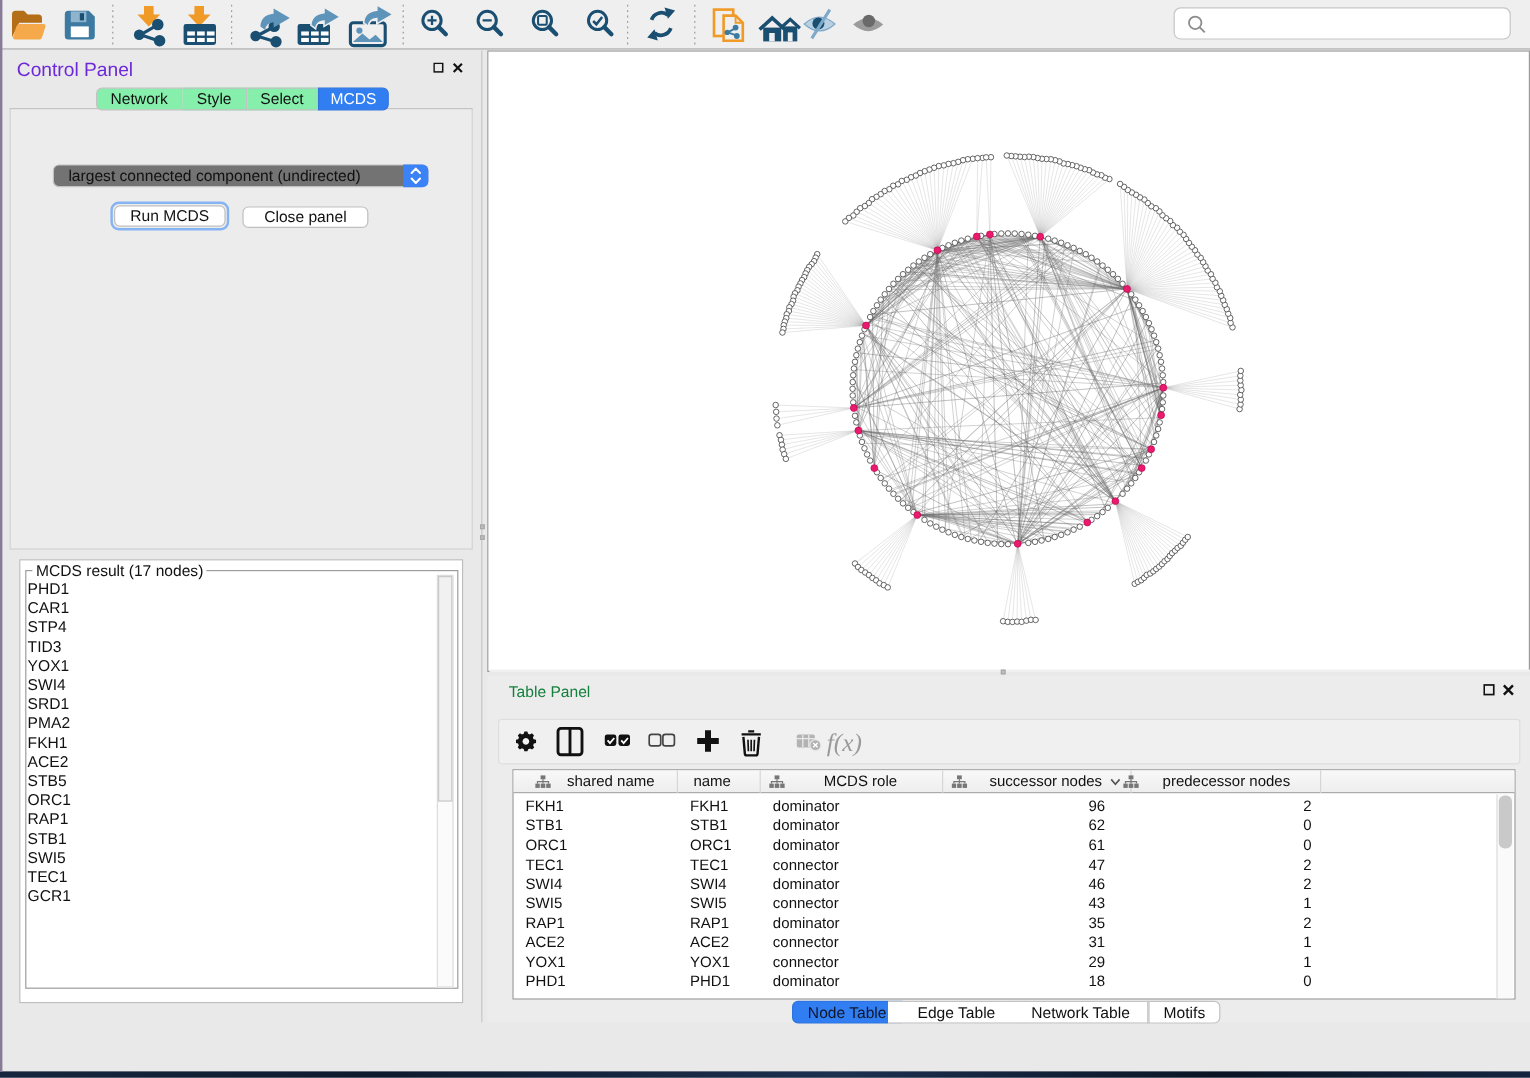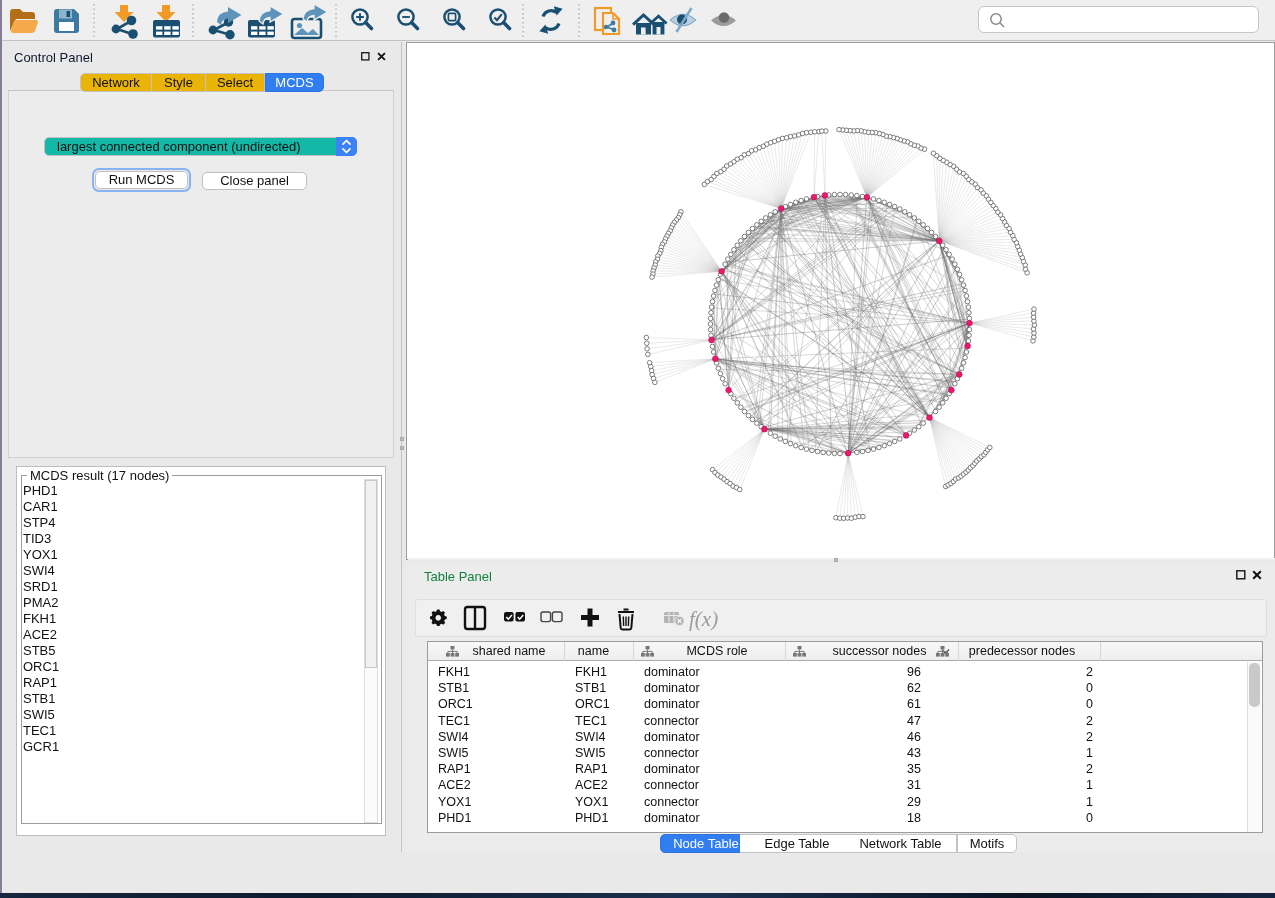--- a/index.html
+++ b/index.html
@@ -2,29 +2,29 @@
 <html><head><meta charset="utf-8"><style>
 * { margin:0; padding:0; box-sizing:border-box; }
 body { font-family:"Liberation Sans",sans-serif; width:1275px; height:898px; overflow:hidden; background:#16243c; }
 #root { position:relative; width:1275px; height:898px; }
 .abs { position:absolute; }
 #toolbar { left:0; top:0; width:1275px; height:41px; background:#efefef; border-bottom:1px solid #c3c3c3; }
 #search { left:978px; top:6px; width:281px; height:27px; background:#fff; border:1px solid #c6c6c6; border-radius:6px; }
 #base { left:0; top:41px; width:1275px; height:852px; background:#e9e9e9; }
 #leftedge { left:0; top:0; width:2px; height:893px; background:#887b98; }
 #leftpanel { left:0; top:42px; width:402px; height:810px; background:#e9e9e9; border-right:1px solid #c6c6c6; }
-#cp-title { left:14px; top:50px; font-size:13px; color:#0f172a; }
+#cp-title { left:14px; top:50px; font-size:16px; color:#6d28d9; }
 .winbtn { top:52px; width:9px; height:9px; }
 #tabs { left:80px; top:73px; height:19px; }
-.tab { position:absolute; top:0; height:19px; background:#eab308; border:1px solid #c3c3c3; font-size:13px; color:#111;
+.tab { position:absolute; top:0; height:19px; background:#86efac; border:1px solid #c3c3c3; font-size:13px; color:#111;
         text-align:center; line-height:17px; }
 .tab.active { background:#317ef3; border-color:#2f74dd; color:#fff; }
 #innerpanel { left:8px; top:48px; width:386px; height:368px; background:#ececec; border:1px solid #d2d2d2; border-top-color:#c4c4c4; }
 #optlabel { left:0; top:114px; width:402px; text-align:center; font-size:13px; color:#111; }
-#dropdown { left:44px; top:137px; width:313px; height:19px; background:#14b8a6; border:1px solid #c2c2c2; border-radius:5px;
+#dropdown { left:44px; top:137px; width:313px; height:19px; background:#737373; border:1px solid #c2c2c2; border-radius:5px;
             font-size:13px; color:#111; line-height:17px; padding-left:12px; }
 #dd-step { left:336px; top:137px; width:21px; height:19px; background:#3b82f7; border-radius:0 5px 5px 0; }
 .btn { position:absolute; background:#fff; border:1px solid #bfbfbf; border-radius:5px; font-size:13px; color:#111;
        text-align:center; height:18px; line-height:16px; }
 #runbtn-ring { left:92px; top:168px; width:99px; height:24px; border:2px solid #85b3f4; border-radius:7px; }
 #mcdsbox { left:16px; top:466px; width:370px; height:370px; background:#fff; border:1px solid #bdbdbd; }
 #fieldset { position:absolute; left:4px; top:8px; width:361px; height:349px; border:1px solid #9d9d9d;text-align:right; }
 #fieldlabel { position:absolute; left:5px; top:-8px; background:#fff; font-size:13px; color:#111; padding:0 3px; }
 #mcdslist { position:absolute; left:6px; top:16px; font-size:13px; color:#111; line-height:16px; }
 #mcds-sb { position:absolute; right:7px; top:12px; width:14px; height:344px; background:#fbfbfb; border:1px solid #dcdcdc; }
@@ -43,21 +43,21 @@
 .hc { position:absolute; top:0; height:19px; border-right:1px solid #d6d6d6; text-align:center; line-height:18px; }
 #tbody { position:absolute; left:0; top:22px; width:820px; font-size:12.5px; color:#111; }
 .trow { height:16.2px; line-height:16.2px; position:relative; }
 .trow span { position:absolute; }
 .c1 { left:10px; } .c2 { left:147px; } .c3 { left:216px; }
 .c4 { left:360px; width:133px; text-align:right; } .c5 { left:540px; width:125px; text-align:right; }
 #t-sb { position:absolute; right:1px; top:20px; width:14px; height:170px; background:#fafafa; border-left:1px solid #ddd; }
 #t-thumb { position:absolute; left:1px; top:1px; width:11px; height:44px; background:#c9c9c9; border-radius:5px; }
 #btabs { position:absolute; left:254px; top:271px; height:19px; }
 .btab { position:absolute; top:0; height:19px; background:#fff; border:1px solid #c3c3c3; font-size:13px; color:#111; text-align:center; line-height:17px; }
-.btab.active { background:#317ef3; border-color:#2f74dd; color:#ffffff; }
+.btab.active { background:#317ef3; border-color:#2f74dd; color:#0f172a; }
 #statusbar { left:0; top:852px; width:1275px; height:41px; background:#ececec; border-top:1px solid #d2d2d2; }
 #st-icon { position:absolute; left:13px; top:14px; width:24px; height:21px; background:#fdfdfd; border:1px solid #9f9f9f; border-radius:3px; text-align:center; padding-top:3px; }
 #memory { position:absolute; left:1193px; top:12px; width:69px; height:26px; background:#fdfdfd; border:1px solid #ababab; border-radius:4px; font-size:11.5px; color:#111; line-height:24px; }
 #memdot { position:absolute; left:9px; top:8px; width:10px; height:10px; border-radius:50%; background:#19a519; }
 #desktop { left:0; top:893px; width:1275px; height:5px; background:linear-gradient(90deg,#16263e,#0e1a2e 25%,#1c3050 55%,#0a1424 80%,#142440); }
 .splitdot { position:absolute; width:4px; height:4px; background:#bdbdbd; border:1px solid #a9a9a9; }
 </style></head>
 <body>
 <div id="root">
   <div class="abs" id="base"></div>
@@ -605,21 +605,21 @@
               <g fill="#777">
                 <rect x="4.5" y="0" width="4" height="3.4"></rect>
                 <rect x="0" y="7" width="3.8" height="3.6"></rect>
                 <rect x="4.6" y="7" width="3.8" height="3.6"></rect>
                 <rect x="9.2" y="7" width="3.8" height="3.6"></rect>
               </g>
               <g stroke="#777" stroke-width="1" fill="none">
                 <path d="M6.5 3.4 v2 M1.9 7 v-1.6 h9.2 v1.6 M6.5 5.4 v1.6"></path>
               </g>
             </svg><span style="margin-left:14px;">MCDS role</span></div>
-        <div class="hc" style="left:359px;width:172px;"><svg style="position:absolute;left:6px;top:4px" width="13" height="11" viewBox="0 0 13 11">
+        <div class="hc" style="left:359px;width:156px;"><svg style="position:absolute;left:6px;top:4px" width="13" height="11" viewBox="0 0 13 11">
               <g fill="#777">
                 <rect x="4.5" y="0" width="4" height="3.4"></rect>
                 <rect x="0" y="7" width="3.8" height="3.6"></rect>
                 <rect x="4.6" y="7" width="3.8" height="3.6"></rect>
                 <rect x="9.2" y="7" width="3.8" height="3.6"></rect>
               </g>
               <g stroke="#777" stroke-width="1" fill="none">
                 <path d="M6.5 3.4 v2 M1.9 7 v-1.6 h9.2 v1.6 M6.5 5.4 v1.6"></path>
               </g>
             </svg><span style="margin-left:14px;">successor nodes</span><svg style="position:absolute;right:8px;top:6px" width="9" height="7" viewBox="0 0 9 7">

